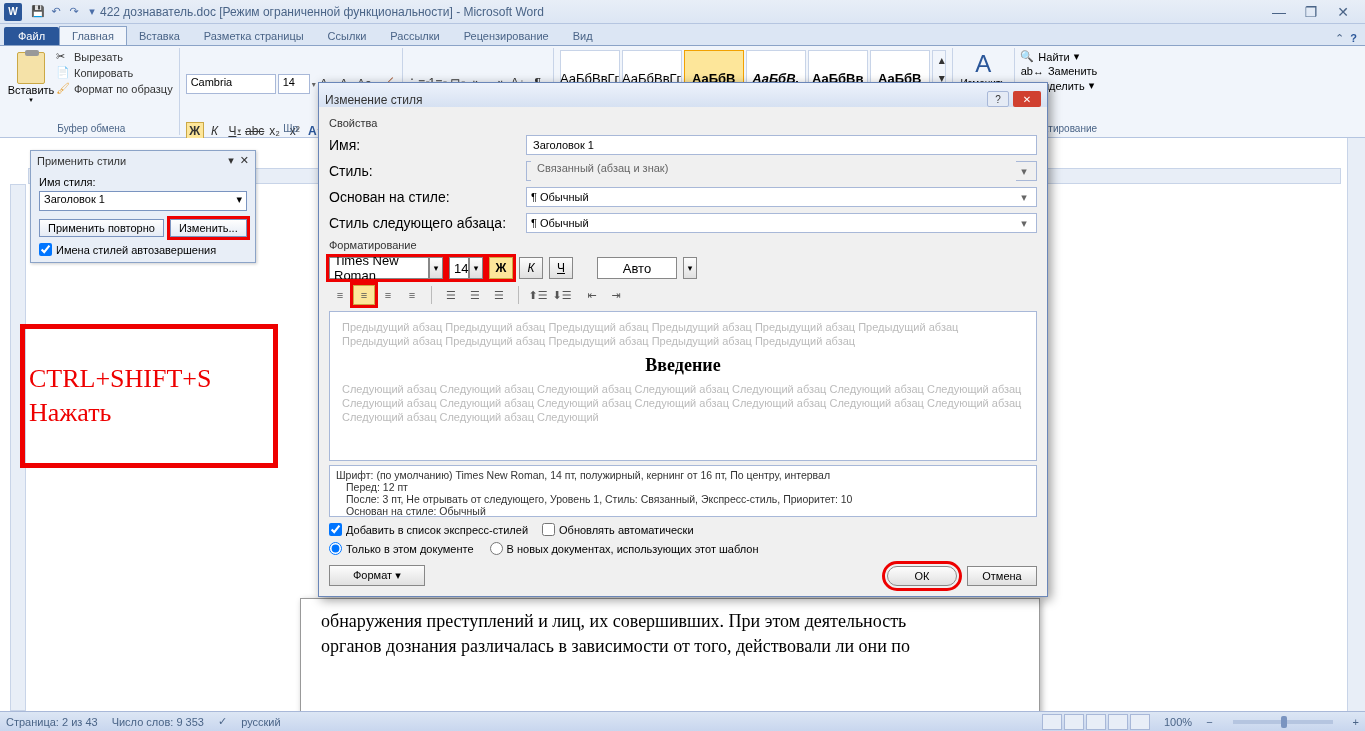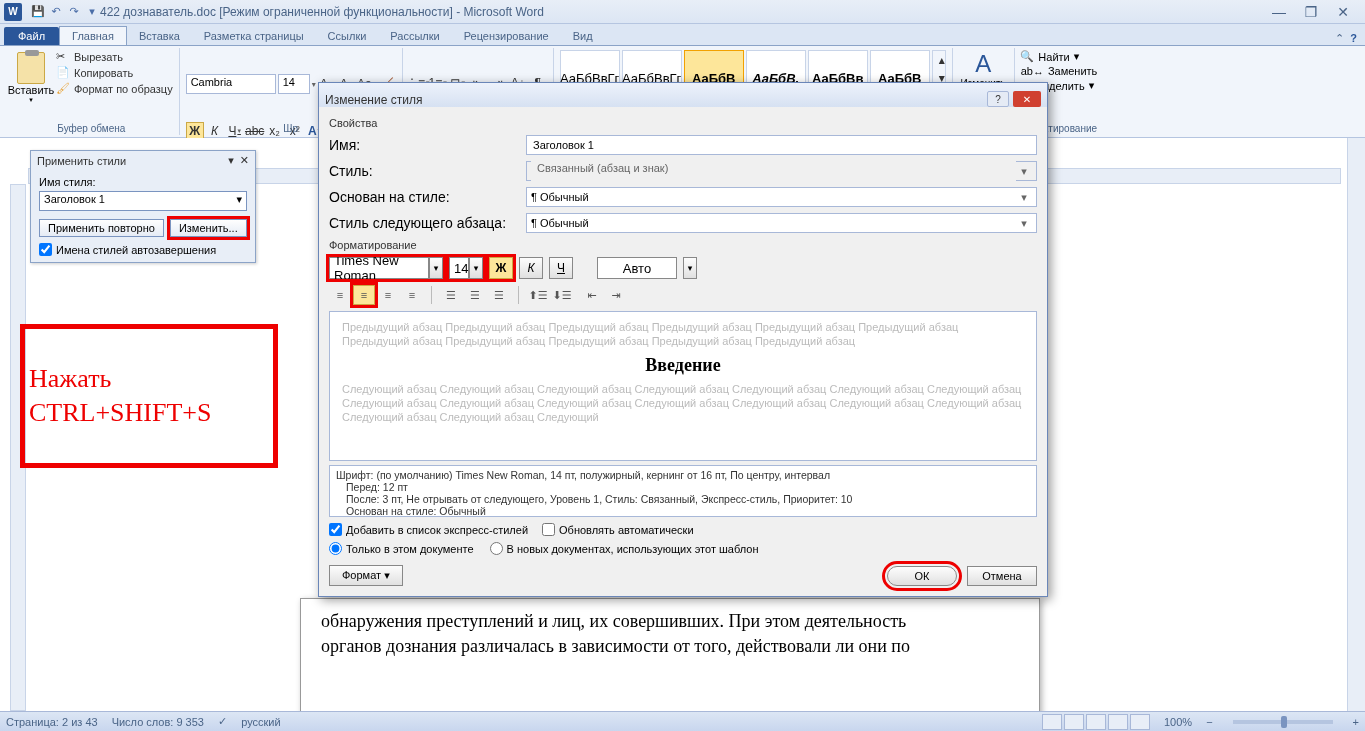--- a/index.html
+++ b/index.html
@@ -91,21 +91,21 @@
 .align-btn { width: 22px; height: 20px; border: 1px solid transparent; display: flex; align-items: center; justify-content: center; cursor: pointer; color: #555; }
 .align-btn.active { border: 1px solid #cba845; background: #fde69a; }
 .vsep { width: 1px; height: 18px; background: #bbb; }
 .preview { border: 1px solid #a8b8d8; background: #fff; height: 150px; padding: 8px 12px; overflow: hidden; font-size: 11px; }
 .prev-gray { color: #bbb; line-height: 1.3; }
 .prev-heading { text-align: center; font-family: "Times New Roman", serif; font-size: 18px; font-weight: bold; margin: 6px 0; }
 .desc-box { border: 1px solid #a8b8d8; background: #fff; height: 52px; padding: 3px 6px; font-size: 10.5px; color: #333; margin-top: 4px; overflow-y: scroll; }
 .chk-row { display: flex; align-items: center; gap: 14px; margin: 6px 0; font-size: 11px; }
 .radio-row { display: flex; align-items: center; gap: 16px; margin-bottom: 10px; font-size: 11px; }
 .dlg-footer { display: flex; align-items: center; }
-.fmt-menu-btn { border: 1px solid #888; background: linear-gradient(#fdfdfd,#e0e0e0); padding: 3px 12px; cursor: pointer; font-size: 11px; }
+.fmt-menu-btn { border: 1px solid #888; background: linear-gradient(#fdfdfd,#e0e0e0); padding: 3px 23px; cursor: pointer; font-size: 11px; }
 .dlg-ok { border: 1px solid #888; background: linear-gradient(#fdfdfd,#e0e0e0); padding: 3px 0; width: 70px; cursor: pointer; font-size: 11px; text-align: center; }
 .dlg-ok.hl { outline: 3px solid #e00; outline-offset: 2px; border-radius: 10px; }
 
 
 .statusbar { position: absolute; bottom: 0; left: 0; right: 0; height: 20px; background: linear-gradient(#dce6f4,#c8d6ee); border-top: 1px solid #a8b8d8; display: flex; align-items: center; padding: 0 6px; font-size: 11px; color: #4a6487; gap: 14px; }
 .sb-sp { flex: 1; }
 .zoom-track { width: 100px; height: 4px; background: #b5c5e0; position: relative; margin: 0 6px; }
 .zoom-thumb { position: absolute; left: 48px; top: -4px; width: 6px; height: 12px; background: #7a94c0; border-radius: 2px; }
 .view-btns { display: flex; gap: 2px; }
 .vb { width: 20px; height: 16px; border: 1px solid #a8b8d8; background: #e8eef7; cursor: pointer; }
@@ -293,22 +293,22 @@
       <div class="pane-btn hl">Изменить...</div>
     </div>
     <div class="pane-chk">
       <input type="checkbox" checked="" style="">
       <span>Имена стилей автозавершения</span>
     </div>
   </div>
 </div>
 
 <div class="anno-box">
+  <div class="anno-text">CTRL+SHIFT+S</div>
   <div class="anno-text">Нажать</div>
-  <div class="anno-text">CTRL+SHIFT+S</div>
 </div>
 
 <div class="dialog">
   <div class="dlg-title">
     <span>Изменение стиля</span>
     <span class="dlg-title-sp"></span>
     <span class="dlg-help">?</span>
     <span class="dlg-x">✕</span>
   </div>
   <div class="dlg-body">

